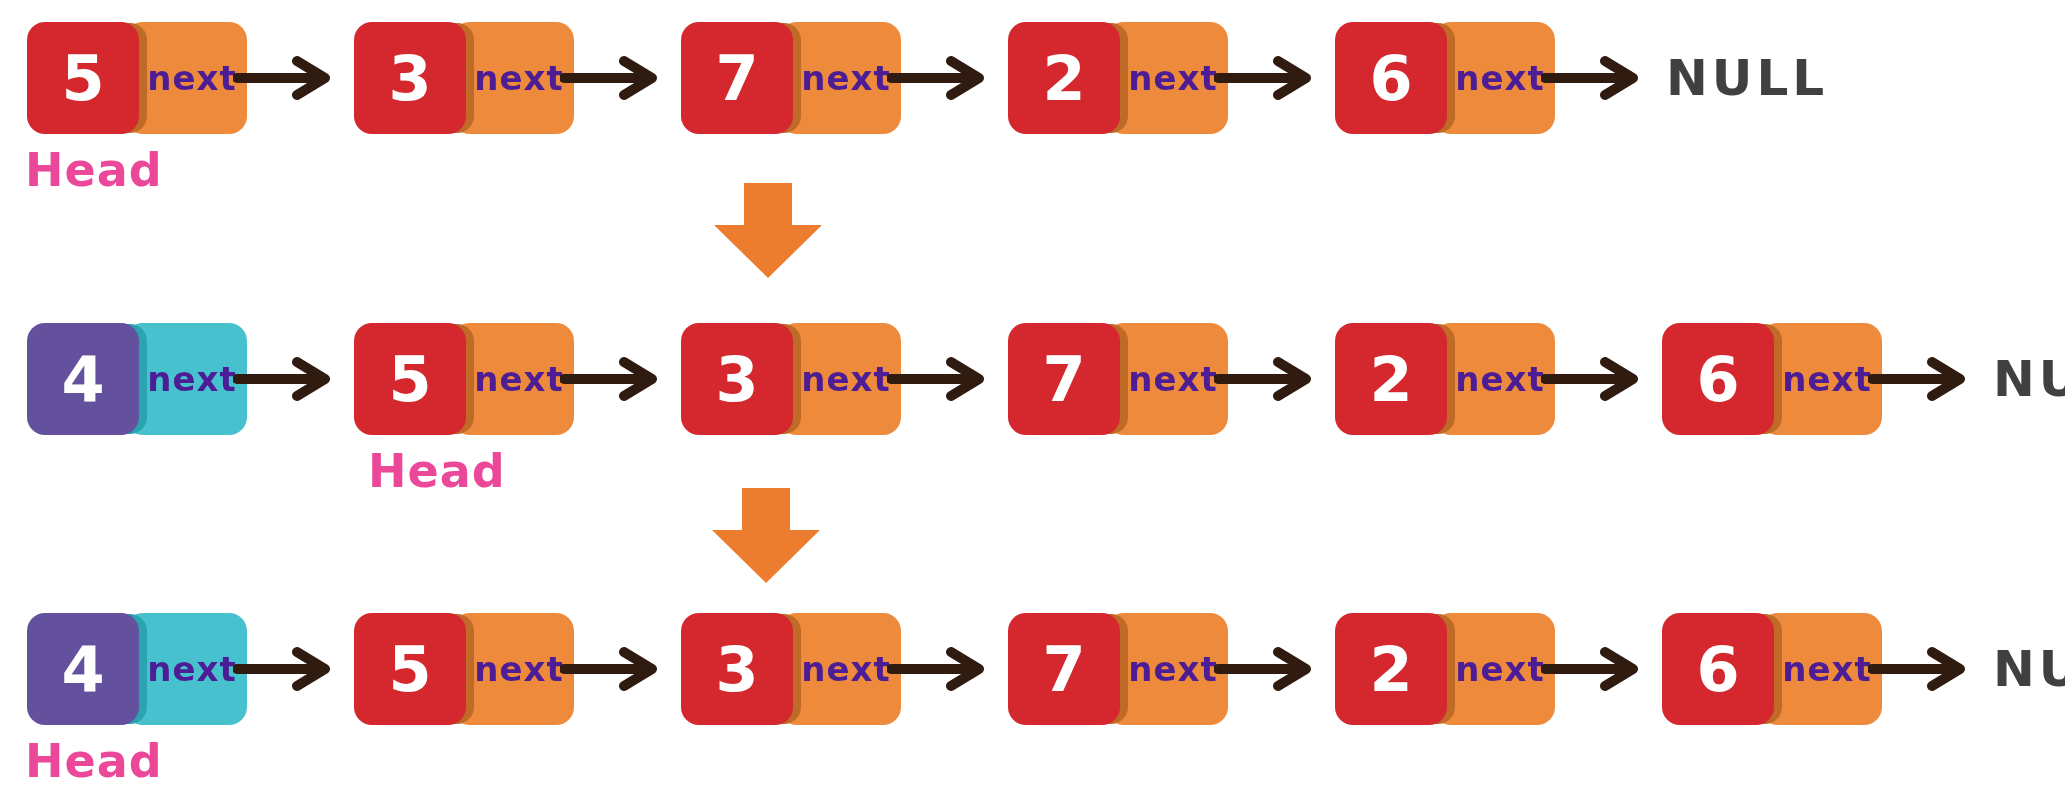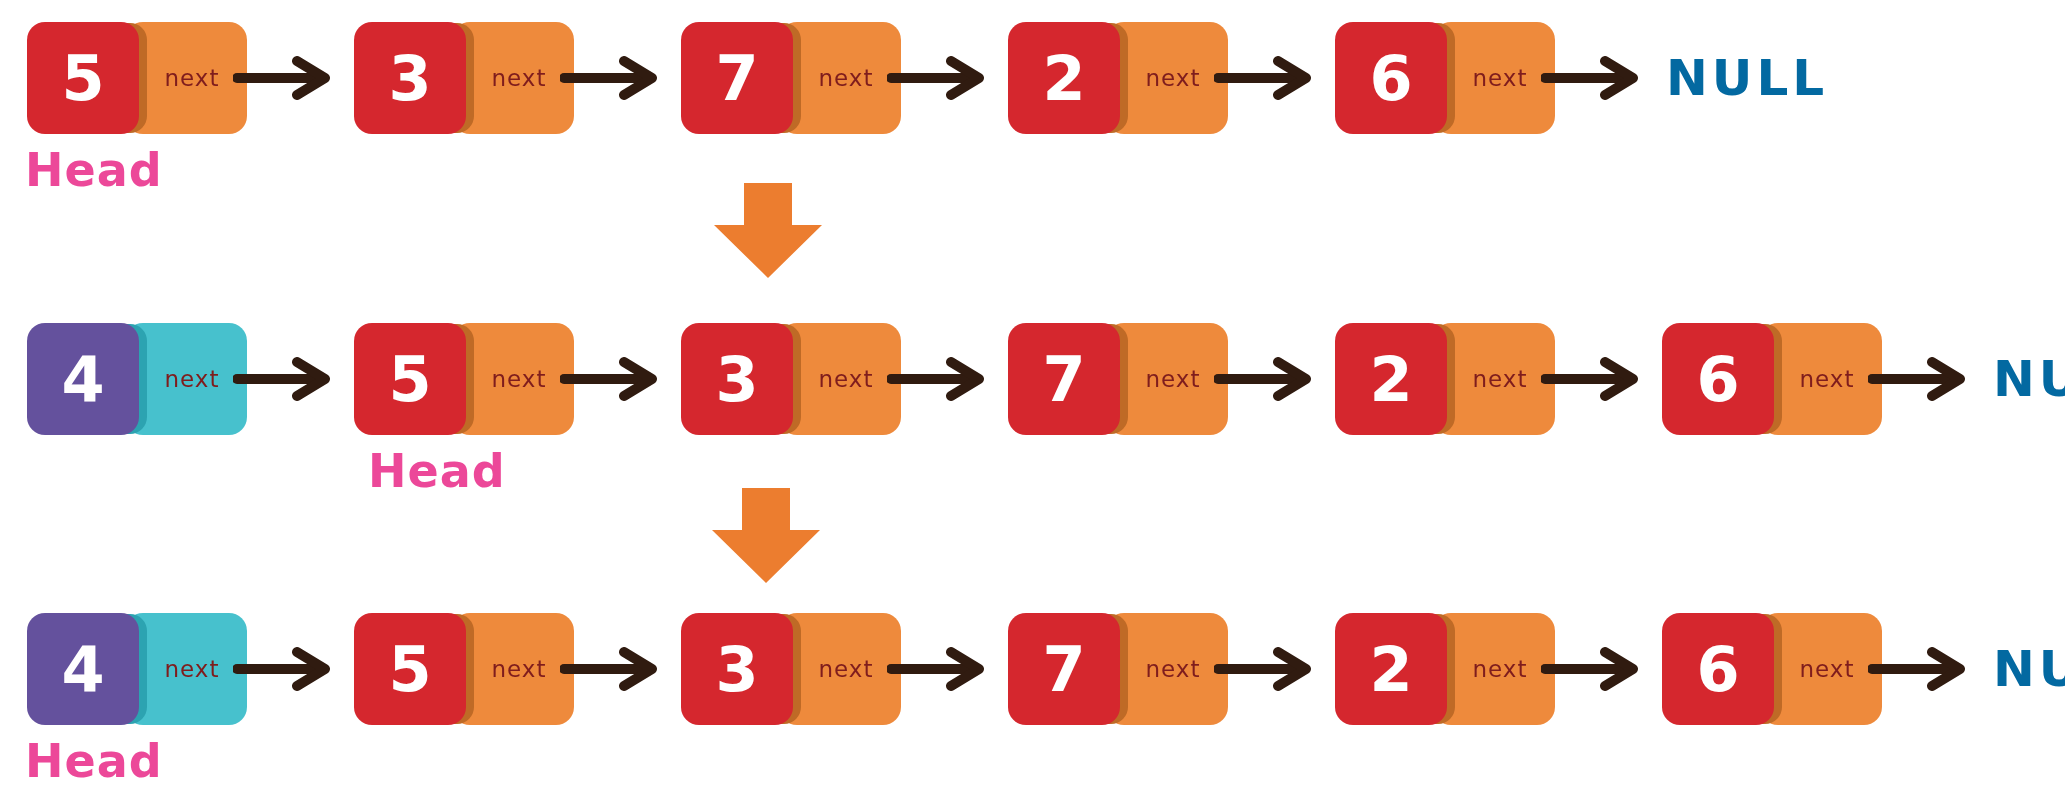--- a/index.html
+++ b/index.html
@@ -43,23 +43,23 @@
     z-index: 1;
     width: 110px;
     margin-left: -14px;
     border-radius: 18px;
     background: #ee8a3c;
     display: flex;
     align-items: center;
     justify-content: center;
     padding-left: 12px;
     box-sizing: content-box;
-    color: #7f1d1d;
-    font-size: 23px;
-    font-weight: 400;
+    color: #4c1d95;
+    font-size: 34px;
+    font-weight: 700;
     letter-spacing: 1px;
   }
   .node.new .cell-val  { background: #64519d; box-shadow: 9px 0 0 -1px #2ca3b1; }
   .node.new .cell-next { background: #47c1cd; }
 
   
   .link-arrow {
     width: 114px;
     height: 44px;
     margin-left: -14px;
@@ -71,21 +71,21 @@
     stroke: #301b10;
     stroke-width: 10;
     stroke-linecap: round;
     stroke-linejoin: round;
     fill: none;
   }
 
   
   .null-label {
     margin-left: 4px;
-    color: #0369a1;
+    color: #404040;
     font-size: 50px;
     font-weight: bold;
     letter-spacing: 4px;
     white-space: nowrap;
   }
 
   
   .head-label {
     position: absolute;
     color: #ec4899;

